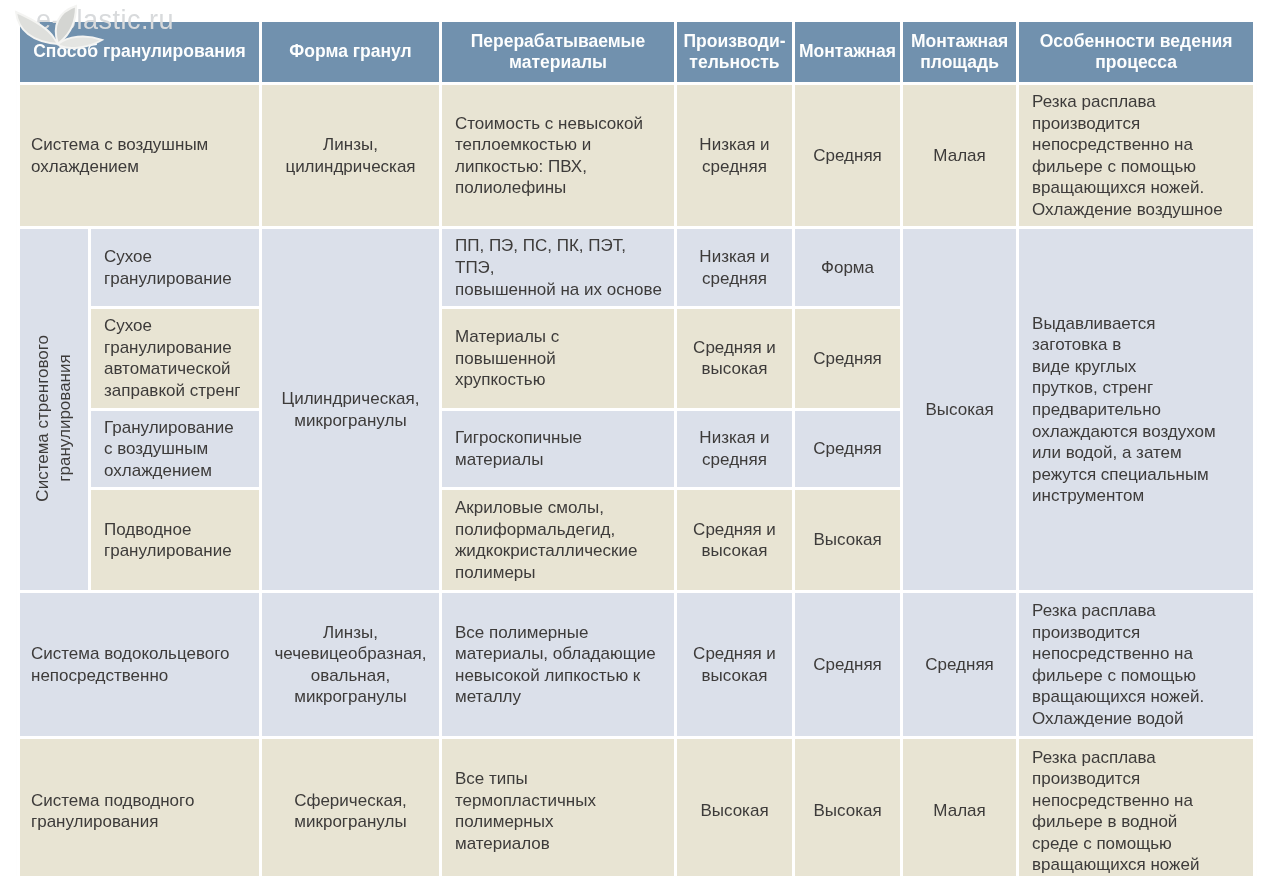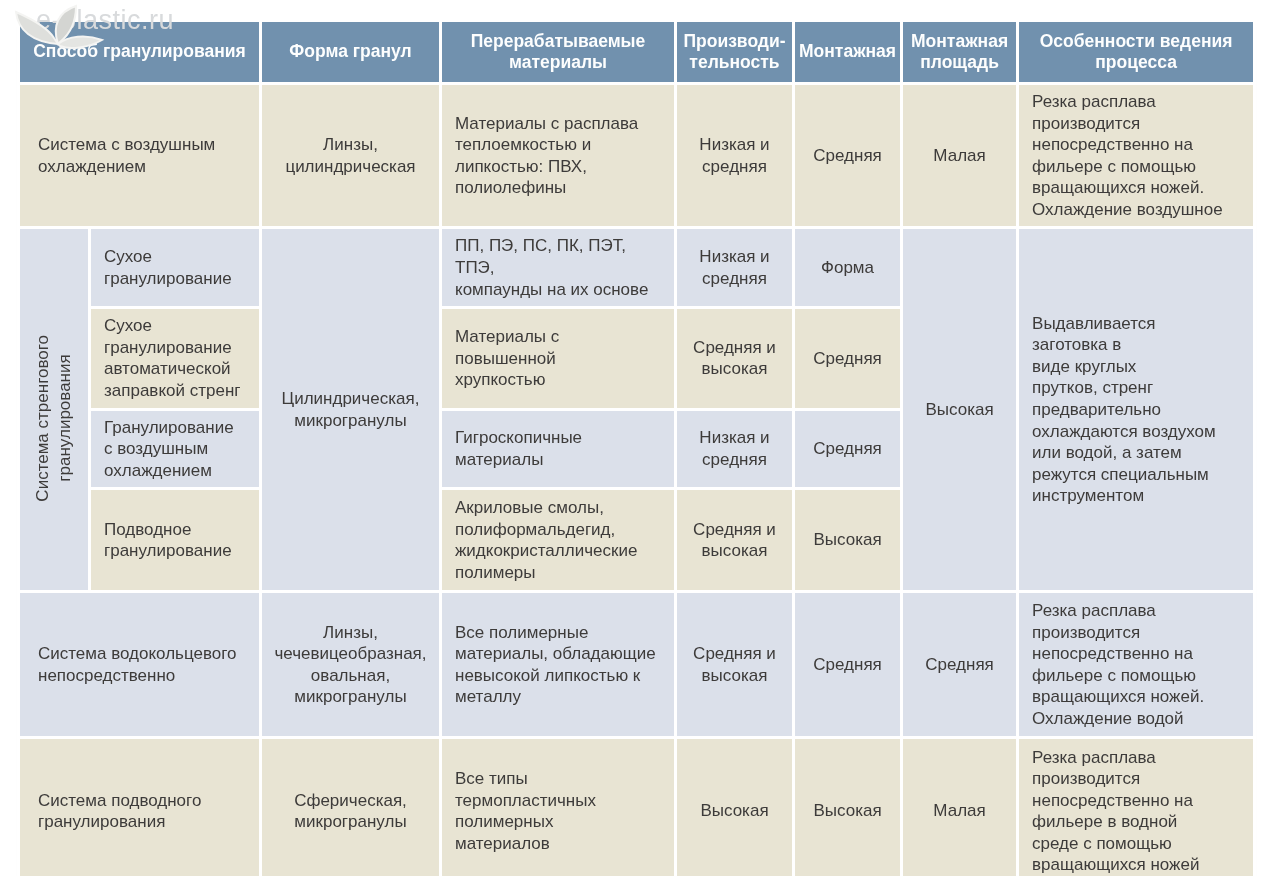--- a/index.html
+++ b/index.html
@@ -20,21 +20,21 @@
   }
   th{
     background:#7191ae;color:#fdfefe;font-weight:bold;
     font-size:17.5px;line-height:1.22;text-align:center;padding:4px 4px;
   }
   tr.blue  td{background:#dbe0ea;}
   tr.beige td{background:#e8e4d3;}
   td.bg-blue{background:#dbe0ea !important;}
   td.c{text-align:center;}
   td.l{text-align:left;padding-left:13px;padding-right:9px;}
-  td.method{padding-left:18px;}
+  td.method{padding-left:11px;}
   td.rot-cell{text-align:center;padding:2px;}
   .rot{
     display:inline-block;
     writing-mode:vertical-rl;
     transform:rotate(180deg);
     white-space:pre-line;
     text-align:center;
     font-size:17px;line-height:1.3;
   }
   
@@ -83,21 +83,21 @@
         <th>Особенности ведения
 процесса</th>
       </tr>
     </thead>
     <tbody>
       <tr class="beige" style="height:141px">
         <td colspan="2" class="l method">Система с воздушным
 охлаждением</td>
         <td class="c">Линзы,
 цилиндрическая</td>
-        <td class="l">Материалы с расплава
+        <td class="l">Стоимость с невысокой
 теплоемкостью и
 липкостью: ПВХ,
 полиолефины</td>
         <td class="c">Низкая и
 средняя</td>
         <td class="c">Средняя</td>
         <td class="c">Малая</td>
         <td class="l">Резка расплава
 производится
 непосредственно на
@@ -109,21 +109,21 @@
       <tr class="blue" style="height:53px">
         <td rowspan="4" class="rot-cell bg-blue">
           <div class="rot">Система стренгового
 гранулирования</div>
         </td>
         <td class="l">Сухое
 гранулирование</td>
         <td rowspan="4" class="c bg-blue">Цилиндрическая,
 микрогранулы</td>
         <td class="l">ПП, ПЭ, ПС, ПК, ПЭТ, ТПЭ,
-компаунды на их основе</td>
+повышенной на их основе</td>
         <td class="c">Низкая и
 средняя</td>
         <td class="c">Форма</td>
         <td rowspan="4" class="c bg-blue">Высокая</td>
         <td rowspan="4" class="l bg-blue">Выдавливается
 заготовка в
 виде круглых
 прутков, стренг
 предварительно
 охлаждаются воздухом

